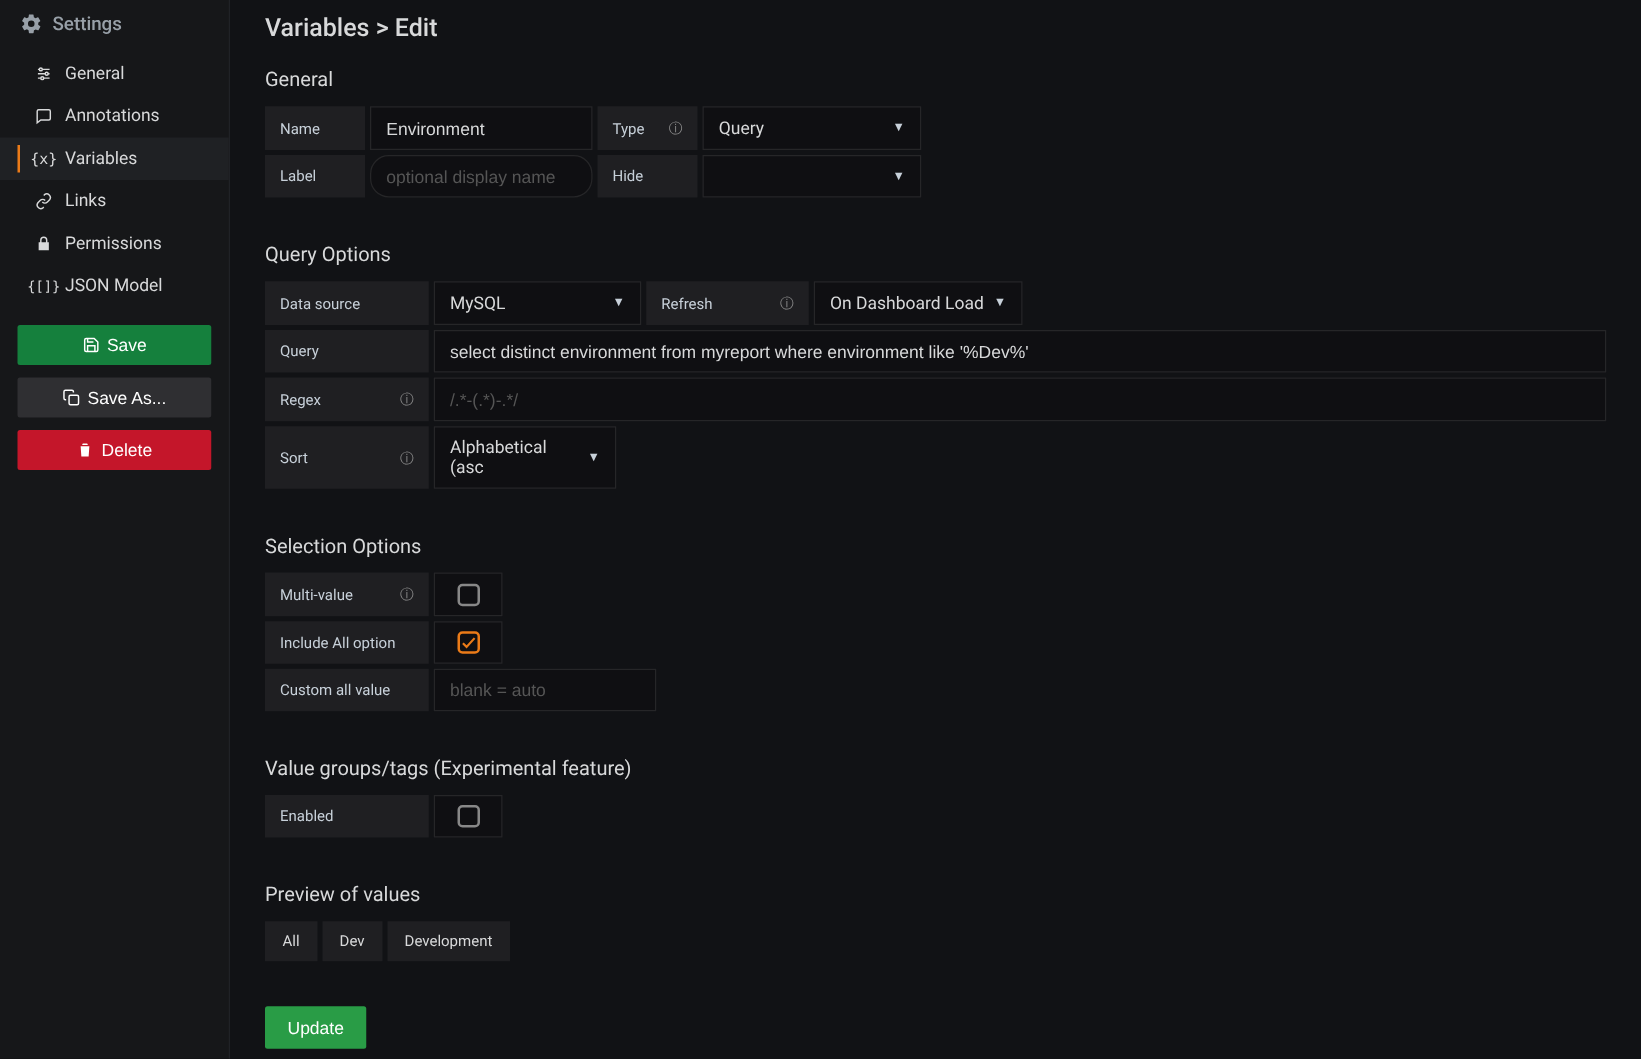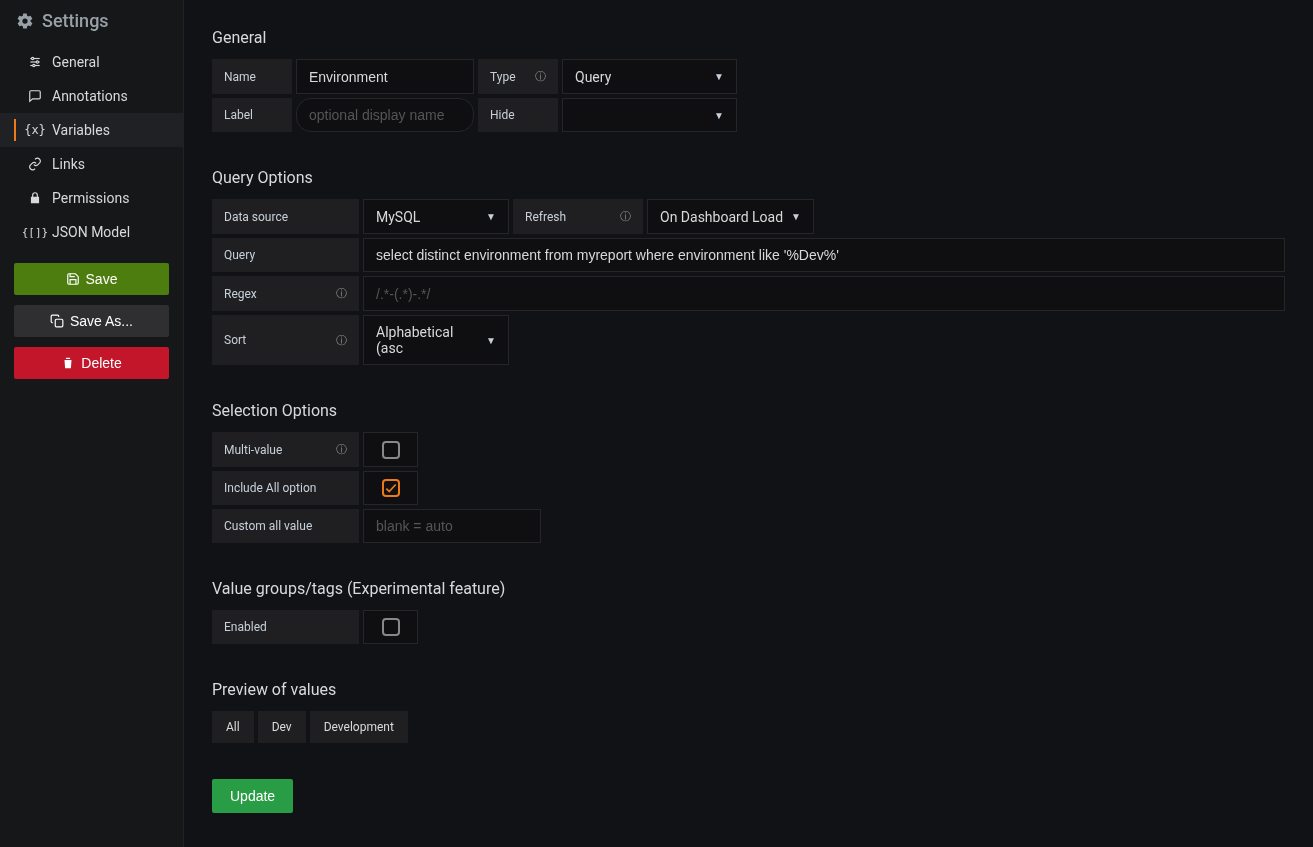--- a/index.html
+++ b/index.html
@@ -23,21 +23,21 @@
     border-right: 1px solid #202226;
     padding: 0;
     flex-shrink: 0;
   }
   .sidebar-header {
     display: flex;
     align-items: center;
     gap: 8px;
     padding: 10px 16px 14px 16px;
     color: #98a0a8;
-    font-size: 18px;
+    font-size: 15px;
     font-weight: 500;
   }
   .sidebar-items { }
   .sidebar-item {
     display: flex;
     align-items: center;
     gap: 10px;
     padding: 9px 14px 9px 28px;
     color: #d8d9da;
     cursor: pointer;
@@ -68,21 +68,21 @@
     justify-content: center;
     gap: 6px;
     border: none;
     border-radius: 2px;
     padding: 8px 10px;
     font-size: 14px;
     color: #fff;
     cursor: pointer;
     font-weight: 500;
   }
-  .btn-green { background: #4d7c0f; }
+  .btn-green { background: #15803d; }
   .btn-dark { background: #2f2f32; }
   .btn-red { background: #c4162a; }
 
   
   .content {
     flex: 1;
     padding: 10px 28px 20px 28px;
     overflow-y: auto;
   }
   .breadcrumb {
@@ -111,21 +111,21 @@
     align-items: center;
     justify-content: space-between;
     min-width: 80px;
     flex-shrink: 0;
   }
   .form-label .info {
     color: #8e8e8e;
     font-size: 11px;
   }
   .label-w80  { width: 80px; text-align: right; }
-  .label-w135 { width: 147px; }
+  .label-w135 { width: 131px; }
   .form-input, .form-select-like {
     background: #0f0f12;
     border: 1px solid #262628;
     color: #d8d9da;
     font-size: 14px;
     padding: 8px 12px;
     outline: none;
   }
   .form-input::placeholder { color: #555; }
   .form-select-like {
@@ -273,20 +273,21 @@
           <svg viewBox="0 0 24 24" fill="currentColor">
               <path d="M6 7h12l-1 14H7Zm3-4h6l1 2H8Z"></path>
             </svg>
         </span>
         <span>Delete</span>
       </button>
     </div>
   </aside>
 
   <main class="content">
+    <div class="breadcrumb">Variables &gt; Edit</div>
 
     <div class="section-title">General</div>
     <div class="form-row">
       <div class="form-label label-w80">Name</div>
       <input class="form-input" style="width: 178px;" value="Environment">
       <div class="form-label label-w80">
         <span>Type</span>
         <span class="info">ⓘ</span>
       </div>
       <div class="form-select-like" style="width:175px">
@@ -300,21 +301,21 @@
       <div class="form-label label-w80">Hide</div>
       <div class="form-select-like" style="width:175px">
         <span></span>
         <span class="caret">▼</span>
       </div>
     </div>
 
     <div class="section-title" style="margin-top:36px">Query Options</div>
     <div class="form-row">
       <div class="form-label label-w135">Data source</div>
-      <div class="form-select-like" style="width:146px">
+      <div class="form-select-like" style="width:166px">
         <span>MySQL</span>
         <span class="caret">▼</span>
       </div>
       <div class="form-label" style="width:130px">
         <span>Refresh</span>
         <span class="info">ⓘ</span>
       </div>
       <div class="form-select-like" style="width:167px">
         <span>On Dashboard Load</span>
         <span class="caret">▼</span>

